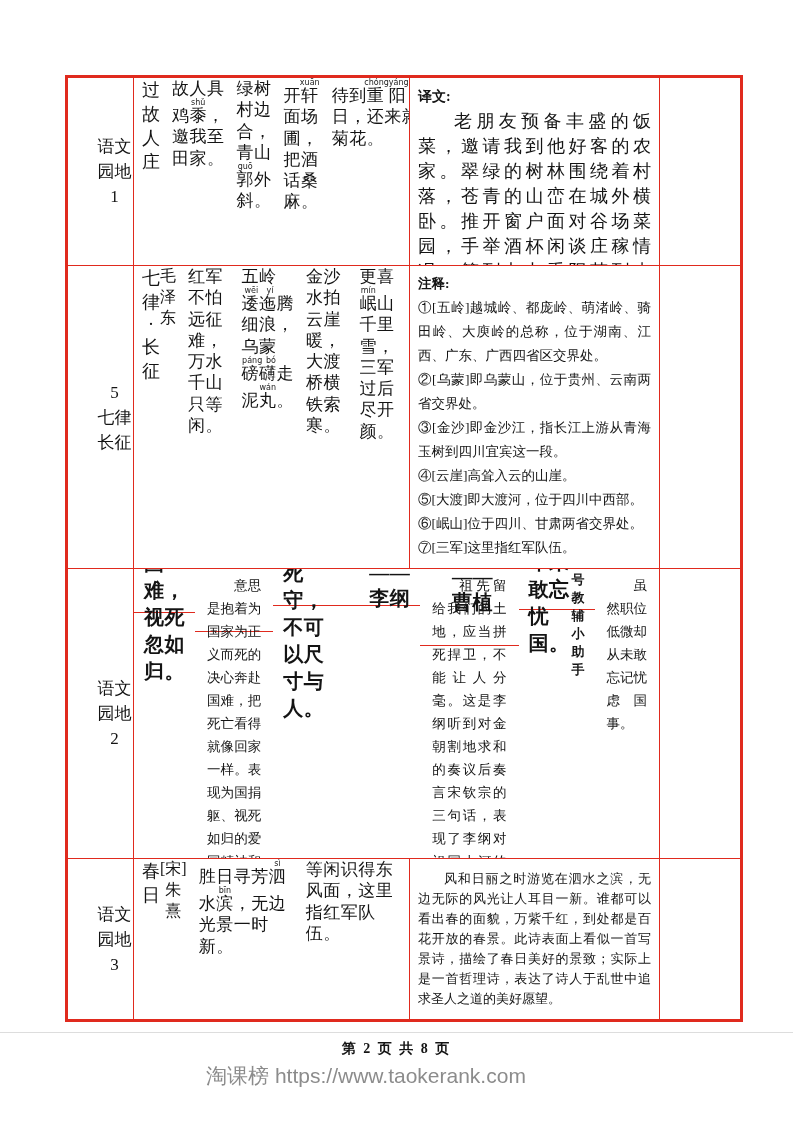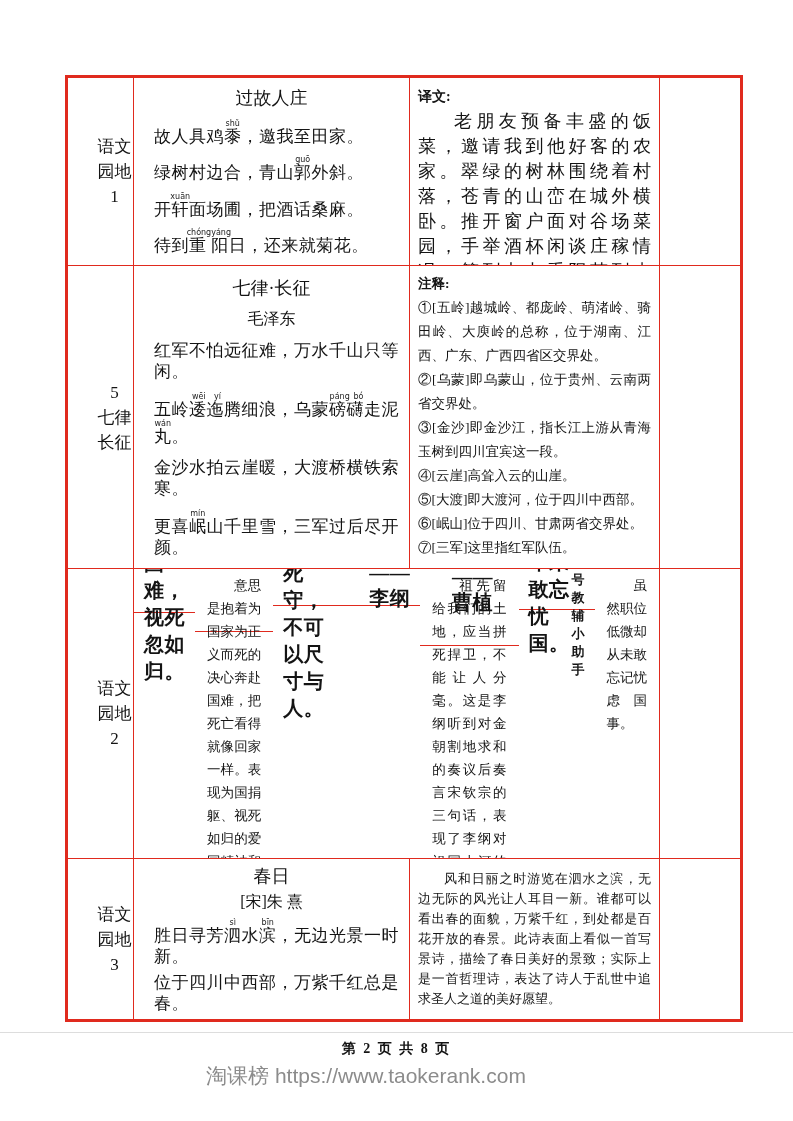--- a/index.html
+++ b/index.html
@@ -18,21 +18,21 @@
   }
   .cell{box-sizing:border-box;border-right:1px solid #e02a1e;border-bottom:1px solid #e02a1e;overflow:hidden;}
   .no-r{border-right:none;}
   .no-b{border-bottom:none;}
   
   .label-cell{
     display:flex;align-items:center;justify-content:center;text-align:center;
     font-weight:400;font-size:17px;line-height:25px;white-space:pre-line;padding-left:28px;
   }
   
-  .poem-cell{display:flex;flex-direction:column;justify-content:space-evenly;padding:0 8px;}
+  .poem-cell{display:flex;justify-content:space-evenly;padding:0 8px;}
   .poem-title{text-align:center;font-size:18px;}
   .poem-author{text-align:center;font-size:16px;}
   .poem-line{font-size:17px;padding-left:12px;letter-spacing:0.5px;line-height:1.25;}
   ruby rt{font-size:8px;letter-spacing:0;font-family:"DejaVu Sans",sans-serif;color:#222;}
   
   .right-cell{padding:6px 8px;box-sizing:border-box;}
   .t-heading{font-size:14px;line-height:25px;font-weight:700;}
   .t-par{margin:0;font-size:18px;line-height:25px;text-indent:2em;text-align:justify;}
   .n-heading{font-size:13.5px;line-height:24px;font-weight:700;}
   .n-par{margin:0;font-size:13.5px;line-height:24px;text-align:justify;}
@@ -146,21 +146,21 @@
   </div>
   <div class="cell no-r"></div>
 
   <div class="cell label-cell no-b">语文
 园地
 3</div>
   <div class="cell poem-cell no-b">
     <div class="poem-title">春日</div>
     <div class="poem-author">[宋]朱 熹</div>
     <div class="poem-line ruby-line">胜日寻芳<ruby>泗<rt>sì</rt></ruby>水<ruby>滨<rt>bīn</rt></ruby>，无边光景一时新。</div>
-    <div class="poem-line ruby-line">位于四川中西部，万紫千红总是春。</div>
+    <div class="poem-line ruby-line">等闲识得东风面，这里指红军队伍。</div>
   </div>
   <div class="cell right-cell no-b">
     <p class="t-par-small">风和日丽之时游览在泗水之滨，无边无际的风光让人耳目一新。谁都可以看出春的面貌，万紫千红，到处都是百花开放的春景。此诗表面上看似一首写景诗，描绘了春日美好的景致；实际上是一首哲理诗，表达了诗人于乱世中追求圣人之道的美好愿望。</p>
   </div>
   <div class="cell no-r no-b"></div>
 
 </div>
 
 <div class="footer-divider"></div>
 <div class="page-number">第 2 页 共 8 页</div>

